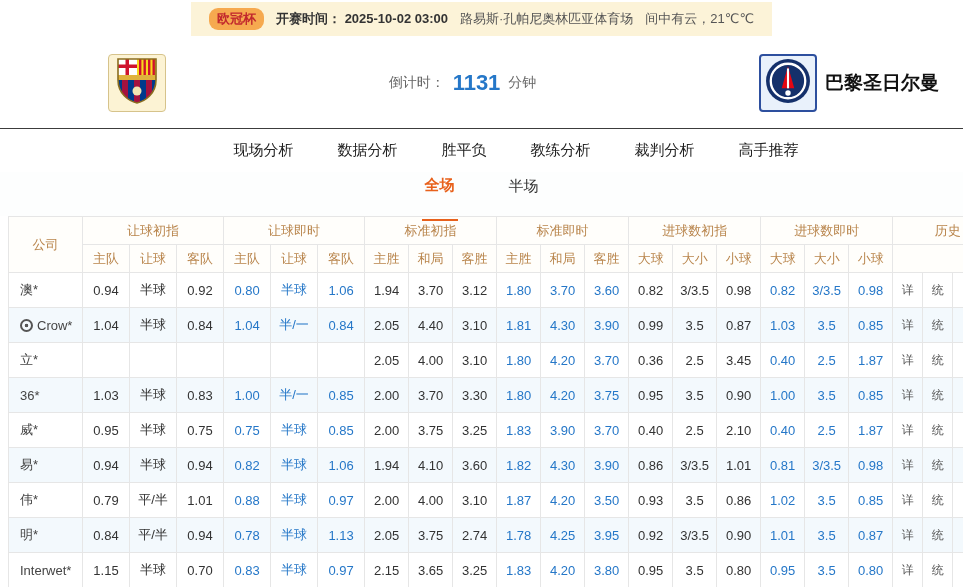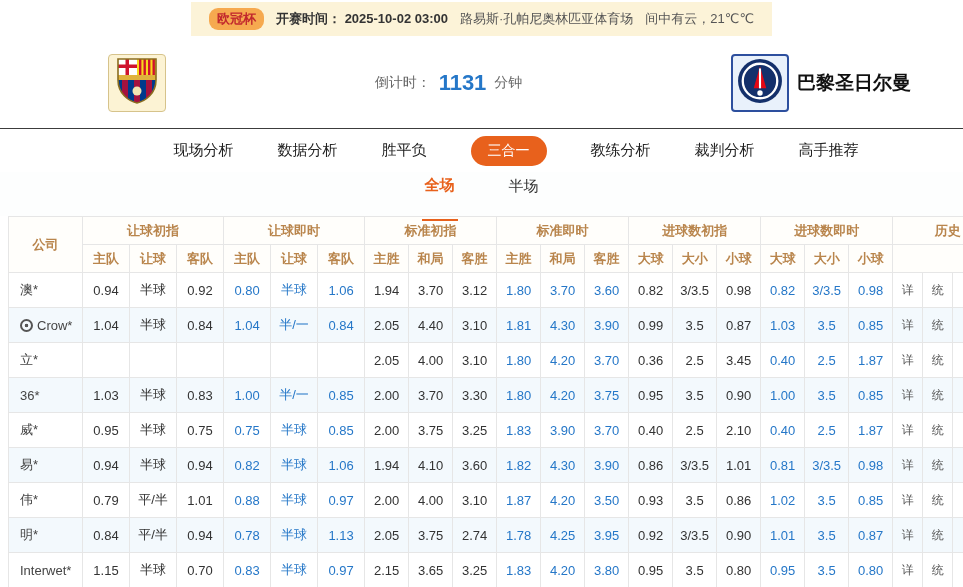--- a/index.html
+++ b/index.html
@@ -9,21 +9,21 @@
   
   .topbar { height:38px; display:flex; align-items:center; justify-content:center; background:#fff; }
   .topbar-inner { display:flex; align-items:center; gap:12px; background:#fcf3d8; padding:6px 18px; font-size:13px; white-space:nowrap; }
   .league-badge { background:#f6a94f; color:#c1272d; font-weight:bold; padding:2px 8px; font-size:13px; border-radius:9px; cursor:pointer; }
   .kick-label, .kick-time { font-weight:bold; color:#333; }
   .venue, .weather { color:#555; }
 
   
   .team-header { height:90px; display:flex; align-items:center; background:#fff; }
   .home { display:flex; align-items:center; gap:22px; margin-left:108px; }
-  .away { display:flex; align-items:center; gap:8px; margin-right:52px; }
+  .away { display:flex; align-items:center; gap:8px; margin-right:24px; }
   .team-name { font-size:19px; font-weight:bold; color:#111; white-space:nowrap; }
   .countdown { flex:1; display:flex; align-items:center; justify-content:center; gap:6px; font-size:14px; color:#666; }
   .cd-num { font-size:22px; font-weight:bold; color:#2577c8; margin:0 2px; }
   .crest-box { width:58px; height:58px; display:flex; align-items:center; justify-content:center; border-radius:4px; }
   .crest-box.barca { background:#fcf3d4; border:1px solid #d6c38b; }
   .crest-box.psg { background:#e9f1fb; border:2px solid #2d4f9e; }
 
   
   .main-nav { height:44px; border-top:1px solid #3c3c3c; display:flex; align-items:center; justify-content:center; gap:44px; padding-left:69px; background:#fff; }
   .nav-item { font-size:15px; color:#222; cursor:pointer; white-space:nowrap; }
@@ -31,21 +31,21 @@
 
   
   .subtabs { height:44px; display:flex; align-items:center; justify-content:center; gap:48px; background:#fdfefe; }
   .subtab { font-size:15px; color:#333; padding:9px 3px 24px; cursor:pointer; }
   .subtab.active { color:#e8611c; font-weight:bold; border-bottom:2px solid #e8611c; }
 
   
   .table-wrap { margin-left:8px; width:955px; overflow:hidden; }
   table { border-collapse:collapse; table-layout:fixed; width:994px; font-size:13px; }
   th, td { border:1px solid #e6e6e6; text-align:center; overflow:hidden; white-space:nowrap; }
-  thead th { height:28px; color:#b9854c; font-weight:bold; font-size:13px; background:#fffefb; }
+  thead th { height:28px; color:#b9854c; font-weight:normal; font-size:13px; background:#fffefb; }
   tbody td { height:35px; }
   tbody tr.alt td { background:#f3f9fd; }
   .company-cell { text-align:left; padding-left:11px; color:#444; cursor:pointer; }
   .odds-cell { color:#333; }
   .odds-cell.live { color:#2577c8; }
   .action-cell a { color:#555; font-size:12px; cursor:pointer; text-decoration:none; }
   .company-icon { display:inline-block; width:13px; height:13px; border:2px solid #555; border-radius:50%;
     background:radial-gradient(circle,#555 28%,transparent 32%); margin-right:4px; vertical-align:-2px; }
 </style>
 </head>
@@ -112,21 +112,20 @@
       </span>
     </div>
     <span class="team-name">巴黎圣日尔曼</span>
   </div>
 </div>
 
 <div class="main-nav">
   <span class="nav-item">现场分析</span>
   <span class="nav-item">数据分析</span>
   <span class="nav-item">胜平负</span>
-  <span class="nav-item active">三合一</span>
   <span class="nav-item">教练分析</span>
   <span class="nav-item">裁判分析</span>
   <span class="nav-item">高手推荐</span>
 </div>
 
 <div class="subtabs">
   <span class="subtab active">全场</span>
   <span class="subtab">半场</span>
 </div>
 

